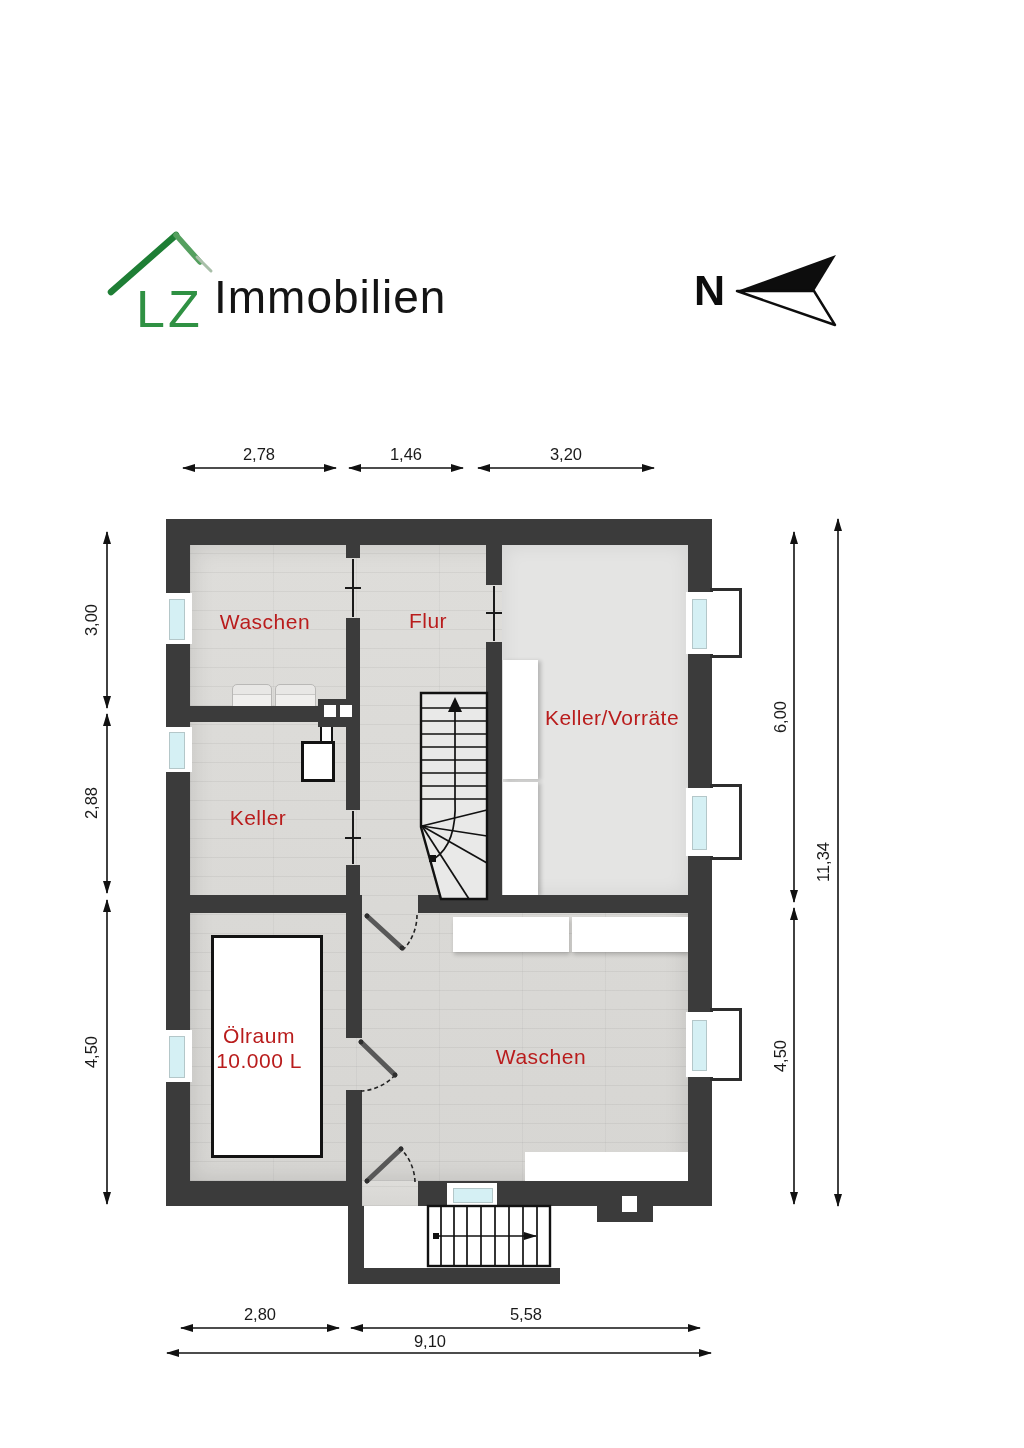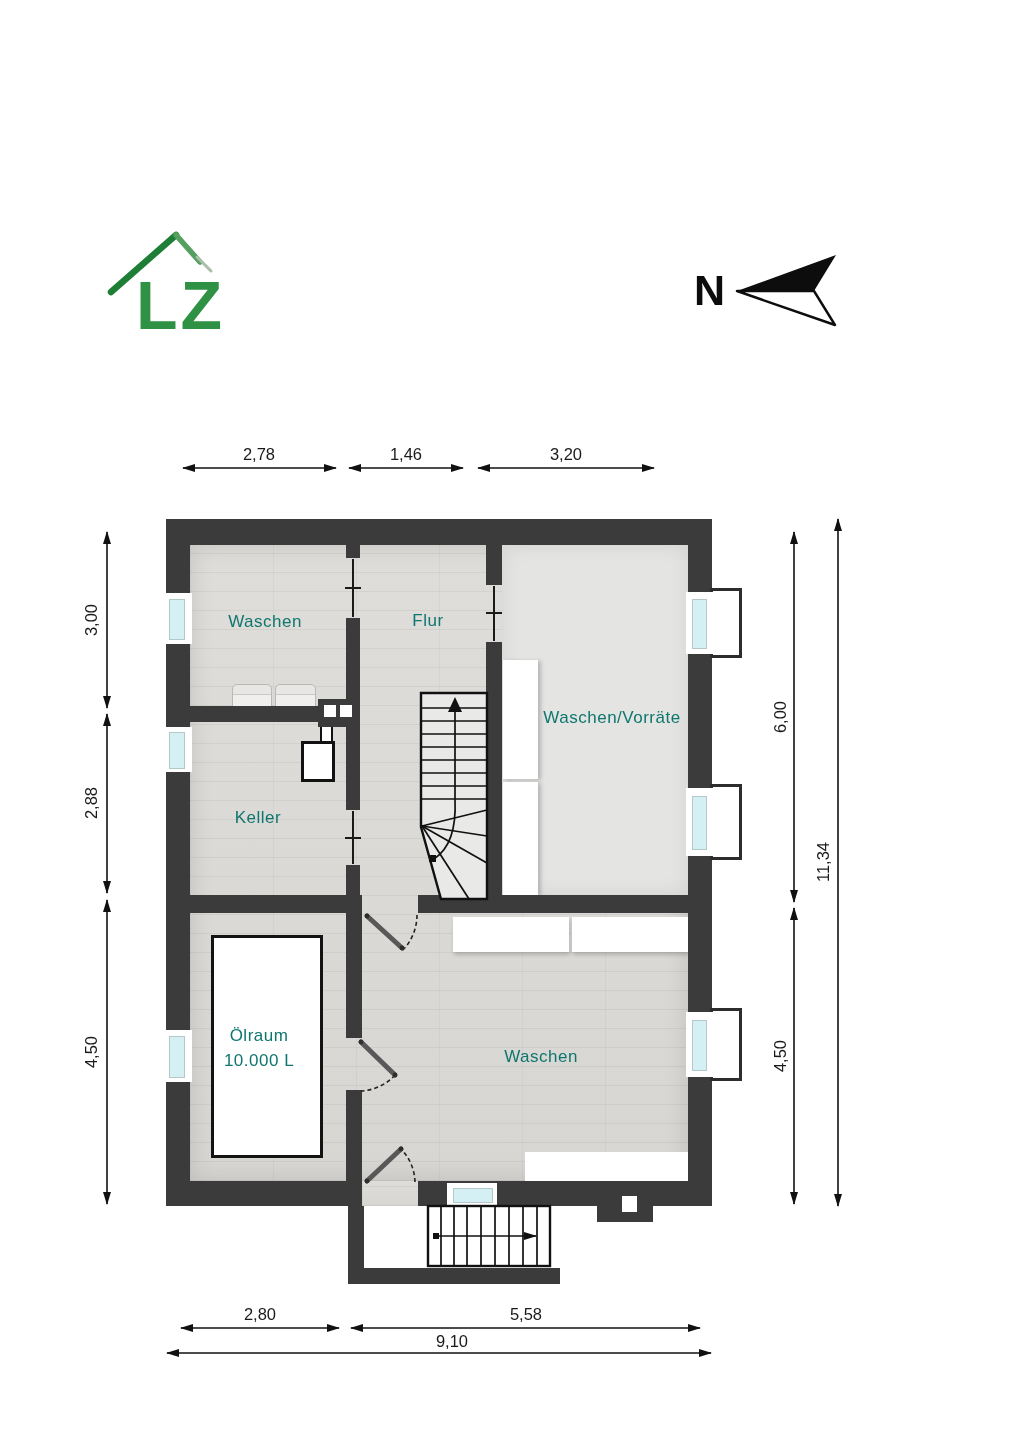--- a/index.html
+++ b/index.html
@@ -19,38 +19,39 @@
   .win-glass{position:absolute;background:#d5f0f4;border:1px solid #b4c7c9;}
   .well{position:absolute;background:#fff;border:3px solid #2d2d2d;box-sizing:border-box;}
   .shelf{position:absolute;background:#fff;}
   .shelf.sr{box-shadow:3px 1px 4px rgba(0,0,0,0.20);}
   .shelf.sb{box-shadow:1px 3px 4px rgba(0,0,0,0.18);}
   .wm{position:absolute;border:1.5px solid #b9b8b6;border-radius:5px;box-sizing:border-box;
       background:linear-gradient(180deg,#e8e7e5 0 9px,#c9c8c6 9px 10px,#f0efed 10px 100%);}
   .heater{position:absolute;background:#fff;border:3px solid #121212;box-sizing:border-box;}
   .flue{position:absolute;background:#fff;border-left:2px solid #121212;border-right:2px solid #121212;box-sizing:border-box;}
   .tank{position:absolute;background:#fff;border:3px solid #131313;box-sizing:border-box;}
-  .room-label{position:absolute;transform:translate(-50%,-50%);font-size:17px;color:#0f766e;
+  .room-label{position:absolute;transform:translate(-50%,-50%);font-size:21px;color:#b91c1c;
               white-space:nowrap;letter-spacing:0.5px;text-align:center;}
   .dim-label{position:absolute;transform:translate(-50%,-50%);font-size:16.5px;color:#1a1a1a;
              white-space:nowrap;text-align:center;}
   .dim-label.vert{transform:translate(-50%,-50%) rotate(-90deg);}
-  .logo-mark{position:absolute;left:136px;top:266px;font-size:68px;color:#2f9143;
-             letter-spacing:3px;font-weight:700;}
+  .logo-mark{position:absolute;left:136px;top:279px;font-size:52px;color:#2f9143;
+             letter-spacing:3px;font-weight:400;}
   .logo-name{position:absolute;left:214px;top:270px;font-size:46px;color:#141414;
              letter-spacing:1px;font-weight:400;}
   .north-n{position:absolute;left:694px;top:266px;font-size:43px;font-weight:800;color:#0c0c0c;}
   svg.overlay{position:absolute;left:0;top:0;pointer-events:none;}
 </style>
 </head>
 <body>
 
 <div class="page">
 
   <div class="logo-mark">LZ</div>
+  <div class="logo-name">Immobilien</div>
   <div class="north-n">N</div>
 
   <div class="floor-wood" style="left:190px;top:545px;width:498px;height:636px;"></div>
   <div class="floor-wood" style="left:362px;top:1181px;width:56px;height:25px;box-shadow:none;"></div>
   <div class="floor-keller" style="left:502px;top:545px;width:186px;height:350px;"></div>
 
   <div class="wm" style="left:232px;top:684px;width:40px;height:38px;"></div>
   <div class="wm" style="left:275px;top:684px;width:41px;height:38px;"></div>
   <div class="flue" style="left:320px;top:722px;width:13px;height:20px;"></div>
   <div class="heater" style="left:301px;top:741px;width:34px;height:41px;"></div>
@@ -208,34 +209,34 @@
       <line x1="794" y1="908" x2="794" y2="1204" marker-start="url(#as)" marker-end="url(#ae)"></line>
       <line x1="838" y1="519" x2="838" y2="1206" marker-start="url(#as)" marker-end="url(#ae)"></line>
       <line x1="181" y1="1328" x2="339" y2="1328" marker-start="url(#as)" marker-end="url(#ae)"></line>
       <line x1="351" y1="1328" x2="700" y2="1328" marker-start="url(#as)" marker-end="url(#ae)"></line>
       <line x1="167" y1="1353" x2="711" y2="1353" marker-start="url(#as)" marker-end="url(#ae)"></line>
     </g>
   </svg>
 
   <div class="room-label" style="left:265px;top:622px;">Waschen</div>
   <div class="room-label" style="left:428px;top:621px;">Flur</div>
-  <div class="room-label" style="left:612px;top:718px;">Waschen/Vorräte</div>
+  <div class="room-label" style="left:612px;top:718px;">Keller/Vorräte</div>
   <div class="room-label" style="left:258px;top:818px;">Keller</div>
   <div class="room-label" style="left:259px;top:1048px;line-height:25px;">
     <div>Ölraum</div>
     <div>10.000 L</div>
   </div>
   <div class="room-label" style="left:541px;top:1057px;">Waschen</div>
 
   <div class="dim-label" style="left:259px;top:454px;">2,78</div>
   <div class="dim-label" style="left:406px;top:454px;">1,46</div>
   <div class="dim-label" style="left:566px;top:454px;">3,20</div>
   <div class="dim-label vert" style="left:91px;top:620px;">3,00</div>
   <div class="dim-label vert" style="left:91px;top:803px;">2,88</div>
   <div class="dim-label vert" style="left:91px;top:1052px;">4,50</div>
   <div class="dim-label vert" style="left:780px;top:717px;">6,00</div>
   <div class="dim-label vert" style="left:780px;top:1056px;">4,50</div>
   <div class="dim-label vert" style="left:823px;top:862px;">11,34</div>
   <div class="dim-label" style="left:260px;top:1314px;">2,80</div>
   <div class="dim-label" style="left:526px;top:1314px;">5,58</div>
-  <div class="dim-label" style="left:452px;top:1341px;">9,10</div>
+  <div class="dim-label" style="left:430px;top:1341px;">9,10</div>
 
 </div>
 
 </body></html>

